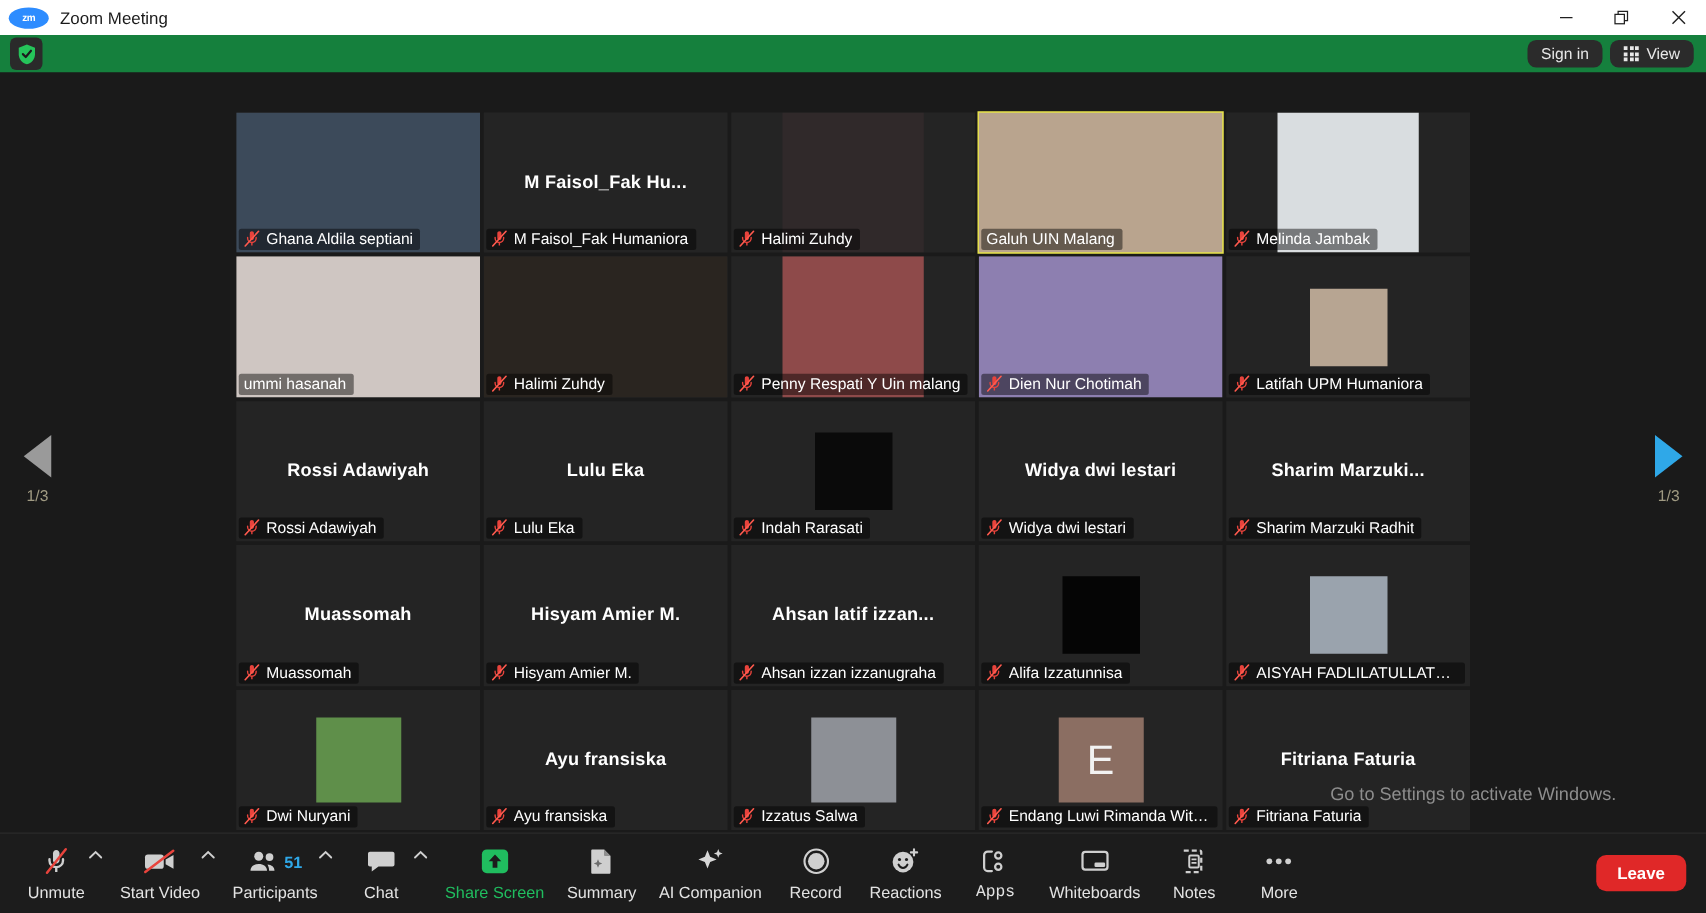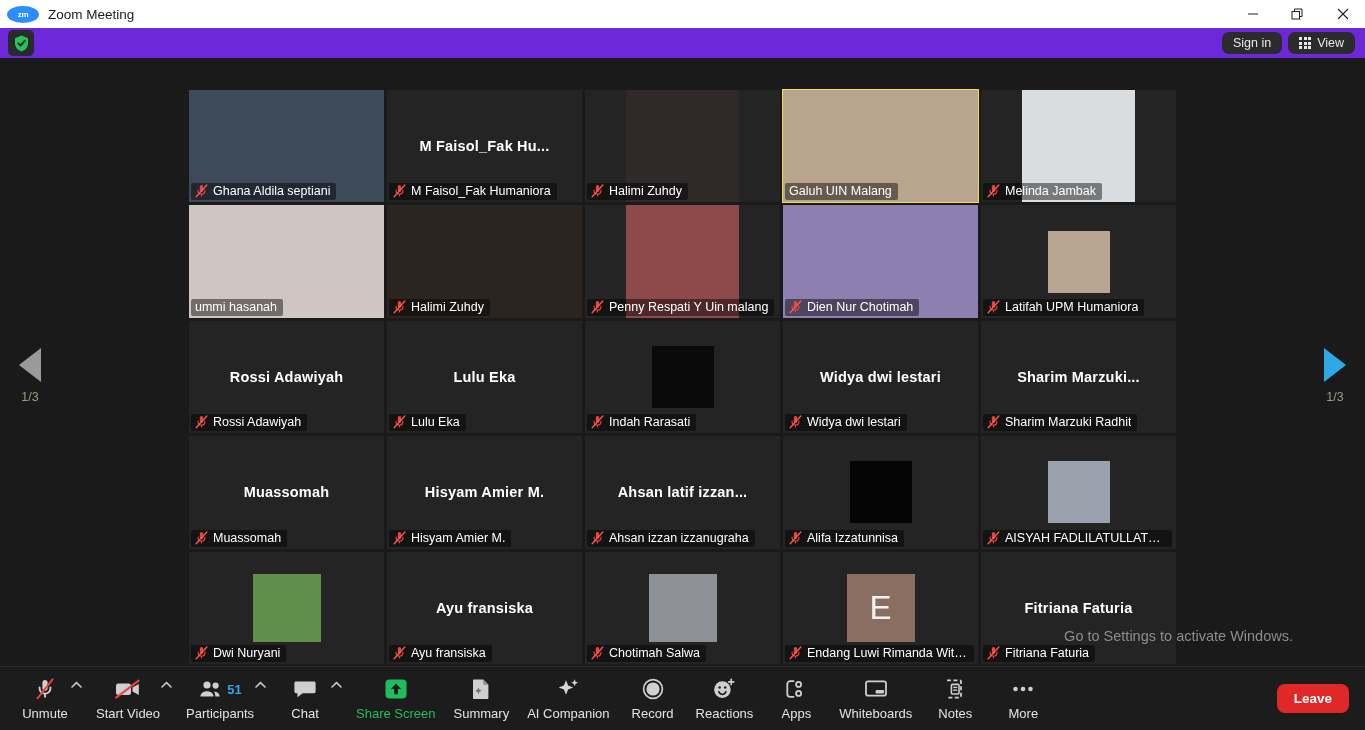--- a/index.html
+++ b/index.html
@@ -26,21 +26,21 @@
   .tb-title { margin-left: 9px; font-size: 13.5px; color: #1a1a1a; }
   .tb-controls { position: absolute; right: 0; top: 0; height: 28px; display: flex; }
   .tb-btn {
     width: 45px; height: 28px; display: flex;
     align-items: center; justify-content: center;
     color: #202020;
   }
 
   
   .topstrip {
-    height: 30px; background: #6d28d9; position: relative;
+    height: 30px; background: #15803d; position: relative;
     display: flex; align-items: center;
   }
   .shield-wrap {
     margin-left: 8px; width: 26px; height: 26px; border-radius: 5px;
     background: #2a2a2a; display: flex; align-items: center; justify-content: center;
   }
   .topright { position: absolute; right: 10px; top: 0; height: 30px; display: flex; align-items: center; gap: 6px; }
   .tr-btn {
     display: flex; align-items: center; gap: 6px;
     padding: 4px 11px; border-radius: 7px;
@@ -451,21 +451,21 @@
       </div>
       <div class="tile">
         <div class="media avatar-lg" style="background:#8d9096"></div>
         <div class="namebar">
       <svg class="mic-muted" viewBox="0 0 14 16">
     <path d="M7 1.2c-1.1 0-1.9.85-1.9 1.9v4.1c0 1.05.8 1.9 1.9 1.9s1.9-.85 1.9-1.9V3.1c0-1.05-.8-1.9-1.9-1.9z" fill="#e8433c"></path>
     <path d="M3.1 6.8v.8c0 2.1 1.75 3.8 3.9 3.8s3.9-1.7 3.9-3.8v-.8" fill="none" stroke="#e8433c" stroke-width="1.3" stroke-linecap="round"></path>
     <line x1="7" y1="11.4" x2="7" y2="14.2" stroke="#e8433c" stroke-width="1.3"></line>
     <line x1="0.9" y1="14.6" x2="13.1" y2="1.2" stroke="#ff5a4e" stroke-width="1.5" stroke-linecap="round"></line>
   </svg>
-      <span class="lbl">Chotimah Salwa</span>
+      <span class="lbl">Izzatus Salwa</span>
     </div>
       </div>
       <div class="tile">
         <div class="media avatar-lg" style="background:#8b6e62;display:flex;align-items:center;justify-content:center">
               <span style="color:#f2f2f2;font-size:33px;font-weight:300;line-height:1">E</span>
         </div>
         <div class="namebar">
       <svg class="mic-muted" viewBox="0 0 14 16">
     <path d="M7 1.2c-1.1 0-1.9.85-1.9 1.9v4.1c0 1.05.8 1.9 1.9 1.9s1.9-.85 1.9-1.9V3.1c0-1.05-.8-1.9-1.9-1.9z" fill="#e8433c"></path>
     <path d="M3.1 6.8v.8c0 2.1 1.75 3.8 3.9 3.8s3.9-1.7 3.9-3.8v-.8" fill="none" stroke="#e8433c" stroke-width="1.3" stroke-linecap="round"></path>
@@ -609,21 +609,21 @@
       <circle cx="11.4" cy="12.6" r="8.3" fill="#cfcfcf"></circle>
       <circle cx="8.6" cy="10.6" r="1.25" fill="#1c1c1c"></circle>
             <circle cx="14.2" cy="10.6" r="1.25" fill="#1c1c1c"></circle>
       <path d="M7.8 14.6c.9 1.9 2.1 2.8 3.6 2.8s2.7-.9 3.6-2.8" fill="none" stroke="#1c1c1c" stroke-width="1.5" stroke-linecap="round"></path>
       <path d="M20.2 2.4 v5 M17.7 4.9 h5" stroke="#cfcfcf" stroke-width="1.7" stroke-linecap="round"></path>
     </svg>
         </div>
         <div class="lbl">Reactions</div>
       </div>
     </div>
-    <div class="tool-wrap" style="margin-right: 6px;">
+    <div class="tool-wrap" style="margin-right: 6px; font-family: Liberation Mono, monospace;">
       <div class="tool">
         <div class="ico">
           <svg width="24" height="22" viewBox="0 0 24 22">
       <path d="M9.5 3.2H6.2c-1.6 0-2.9 1.3-2.9 2.9v9.8c0 1.6 1.3 2.9 2.9 2.9h3.3" fill="none" stroke="#cfcfcf" stroke-width="1.8" stroke-linecap="round"></path>
       <circle cx="14.6" cy="6.4" r="2.5" fill="none" stroke="#cfcfcf" stroke-width="1.8"></circle>
       <circle cx="14.6" cy="15.4" r="2.5" fill="none" stroke="#cfcfcf" stroke-width="1.8"></circle>
     </svg>
         </div>
         <div class="lbl">Apps</div>
       </div>

